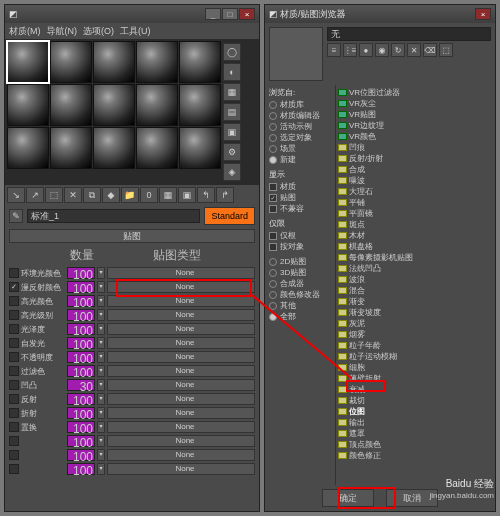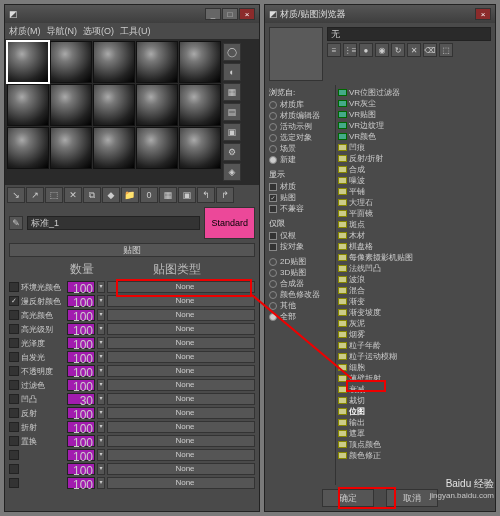--- a/index.html
+++ b/index.html
@@ -16,21 +16,21 @@
   .matgrid { background: #2a2a2a; padding: 2px; display: flex; }
   .spheres { display: grid; grid-template-columns: repeat(5,42px); grid-template-rows: repeat(3,42px); gap: 1px; }
   .sphere { background: radial-gradient(circle at 35% 30%, #aaa 0%, #777 20%, #222 70%, #000 100%); border: 1px solid #111; }
   .sphere.sel { outline: 2px solid #fff; outline-offset: -1px; }
   .sidetools { display: flex; flex-direction: column; gap: 2px; padding: 2px; }
   .tbtn { width: 18px; height: 18px; background: #555; border: 1px solid #333; display: flex; align-items: center; justify-content: center; font-size: 9px; }
   .toolbar-row { display: flex; flex-wrap: wrap; gap: 1px; padding: 2px; background: #4a4a4a; }
   .toolbar-row .tbtn { width: 18px; height: 16px; }
   .namerow { display: flex; align-items: center; padding: 2px 4px; gap: 4px; }
   .namefield { flex: 1; height: 14px; background: #333; border: 1px solid #222; color: #ccc; font-size: 9px; padding: 0 3px; }
-  .typebtn { height: 32px; padding: 0 6px; background: #ec4899; border: 1px solid #333; font-size: 9px; }
+  .typebtn { height: 18px; padding: 0 6px; background: #f97316; border: 1px solid #333; font-size: 9px; }
   .rollout-header { background: #555; border: 1px solid #333; text-align: center; height: 14px; font-size: 9px; margin: 2px 4px; }
   .maps-area { flex: 1; overflow: hidden; padding: 0 4px; }
   .maps-head { display: flex; font-size: 12px; color: #bbb; padding: 2px 0; }
   .maps-head .c1 { width: 56px; padding-left: 14px; }
   .maps-head .c2 { width: 34px; text-align: center; }
   .maps-head .c3 { flex: 1; text-align: center; }
   .maprow { display: flex; align-items: center; height: 14px; gap: 2px; }
   .maprow .cb { width: 10px; height: 10px; background: #333; border: 1px solid #222; display: inline-flex; align-items: center; justify-content: center; font-size: 7px; }
   .maprow .lbl { width: 44px; font-size: 8px; color: #ccc; white-space: nowrap; overflow: hidden; }
   .maprow .amt { width: 28px; height: 12px; background: #a21caf; border: 1px solid #222; font-size: 12px; text-align: right; padding-right: 1px; }
@@ -390,25 +390,25 @@
           <div class="ti">
             <span class="ic y"></span>
             <span style="">合成</span>
           </div>
           <div class="ti">
             <span class="ic y"></span>
             <span style="">噪波</span>
           </div>
           <div class="ti">
             <span class="ic y"></span>
+            <span style="">大理石</span>
+          </div>
+          <div class="ti">
+            <span class="ic y"></span>
             <span style="">平铺</span>
-          </div>
-          <div class="ti">
-            <span class="ic y"></span>
-            <span style="">大理石</span>
           </div>
           <div class="ti">
             <span class="ic y"></span>
             <span style="">平面镜</span>
           </div>
           <div class="ti">
             <span class="ic y"></span>
             <span style="">斑点</span>
           </div>
           <div class="ti">

